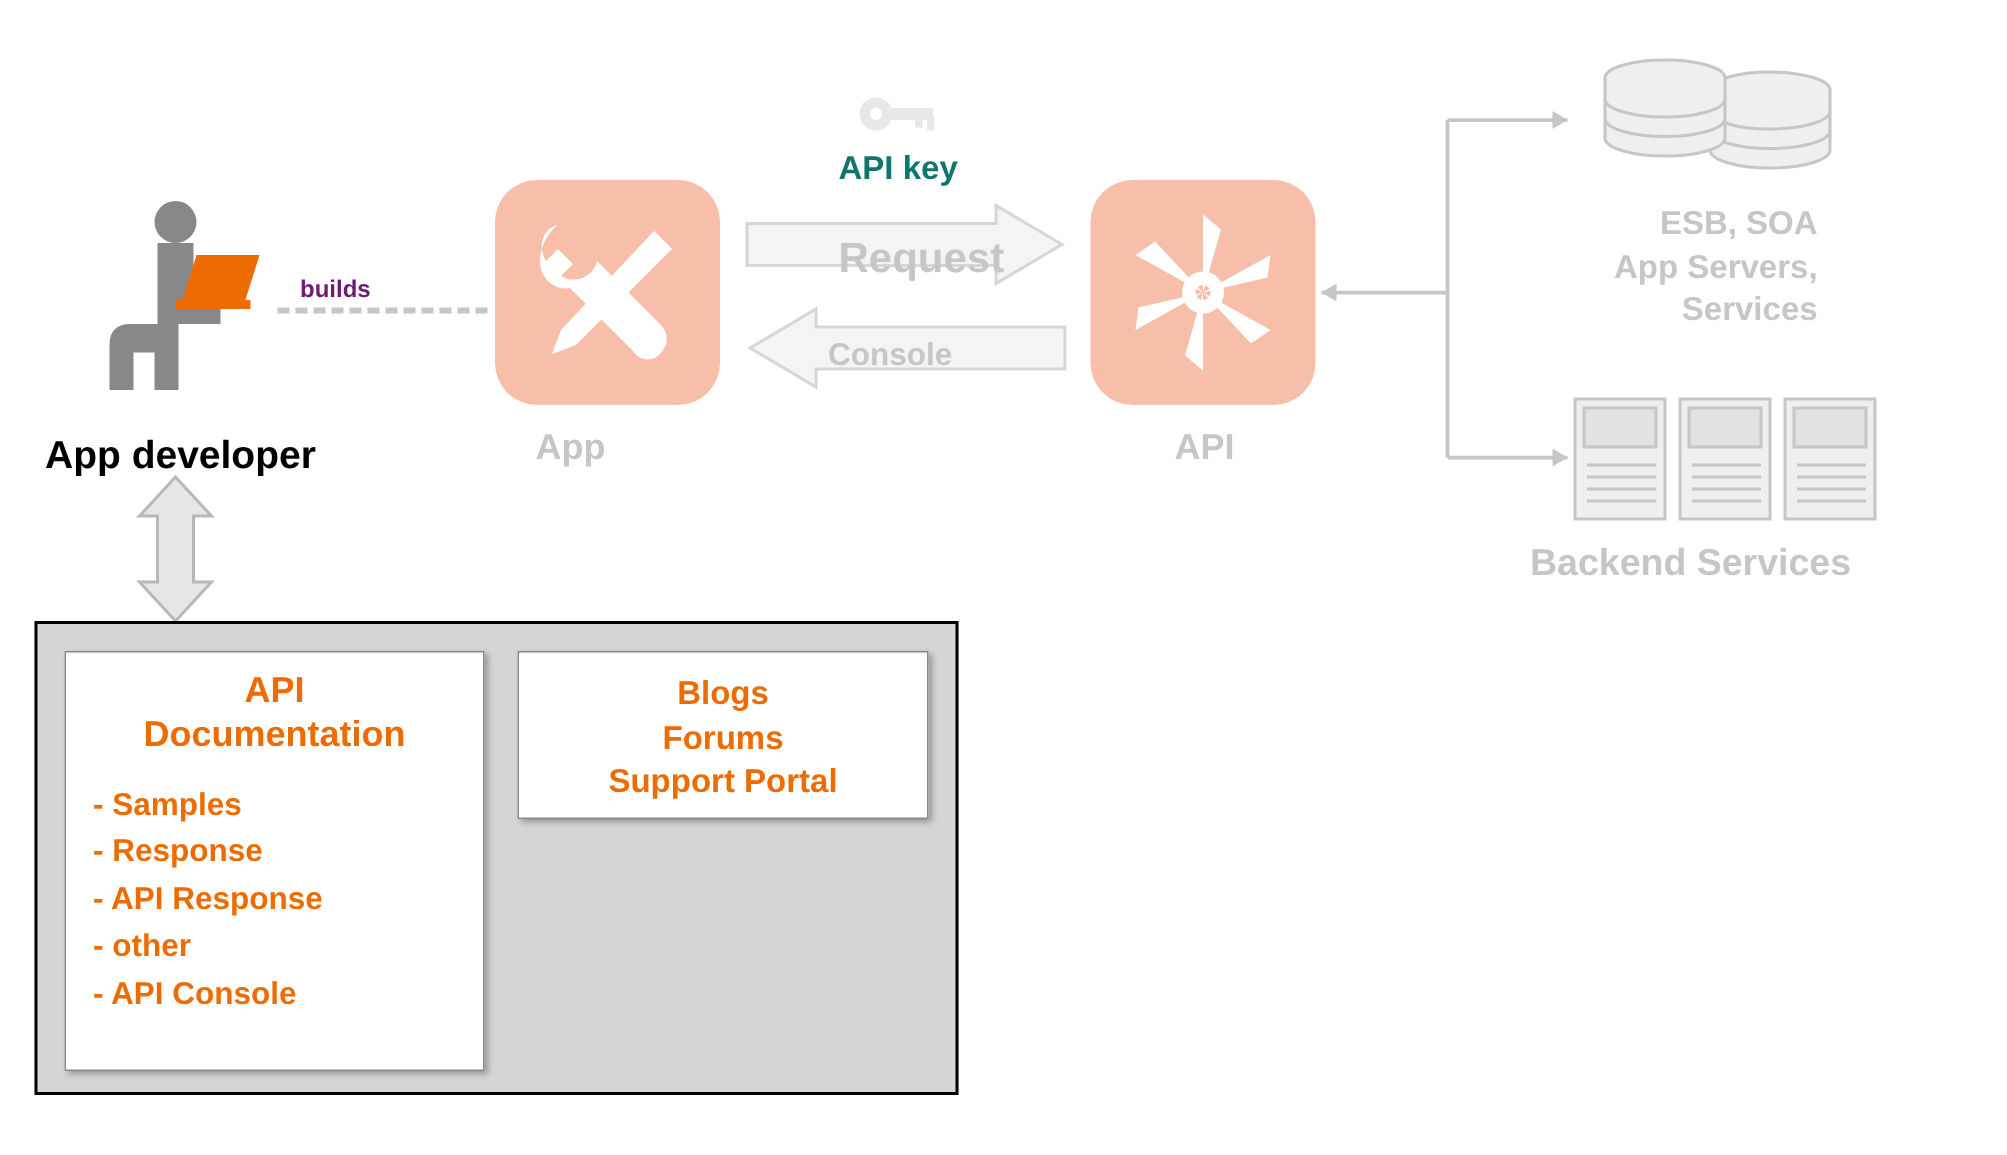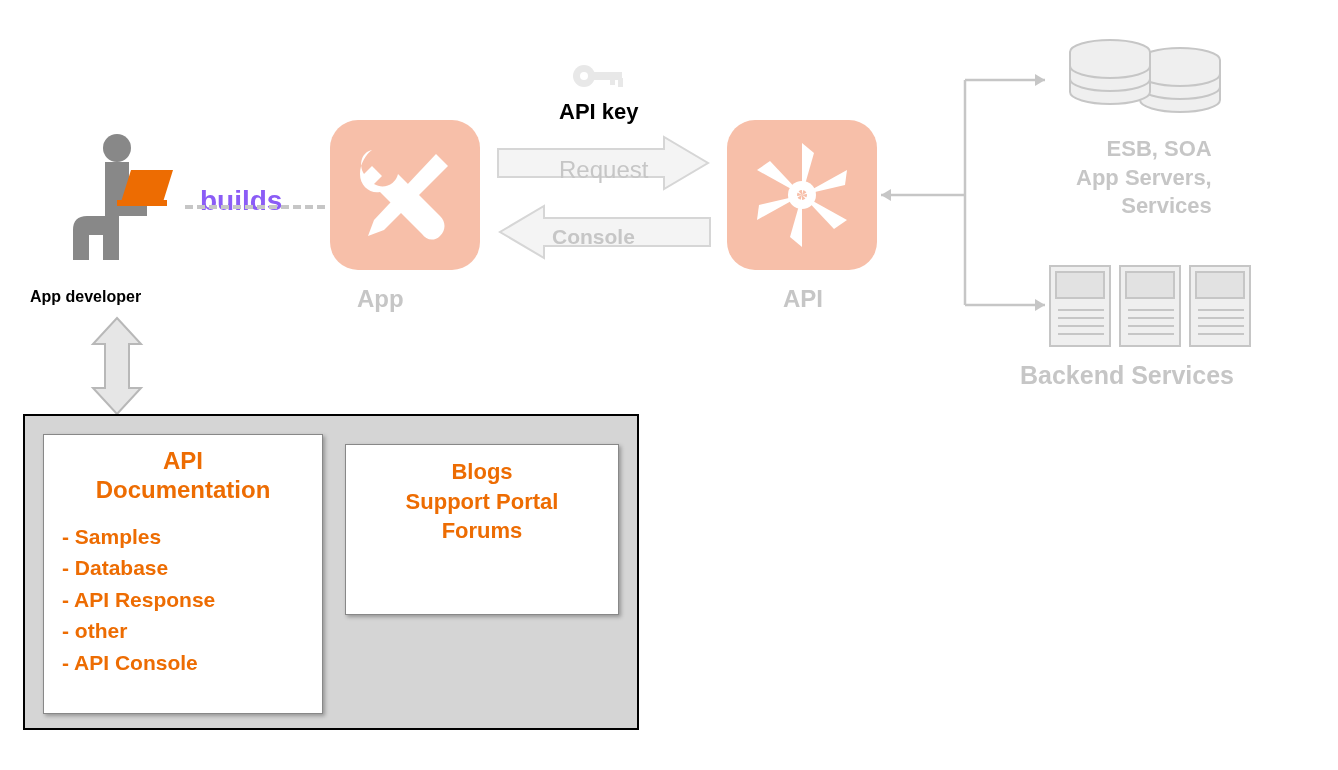--- a/index.html
+++ b/index.html
@@ -20,32 +20,32 @@
   .developer {
     position: absolute;
     left: 55px;
     top: 130px;
   }
   .dev-label {
     position: absolute;
     left: 30px;
     top: 288px;
     font-weight: bold;
-    font-size: 16px;
+    font-size: 26px;
     color: #000;
   }
 
   
   .builds-label {
     position: absolute;
     left: 200px;
     top: 185px;
-    color: #8b5cf6;
-    font-weight: bold;
-    font-size: 28px;
+    color: #701a75;
+    font-weight: bold;
+    font-size: 16px;
   }
   .dashed-line {
     position: absolute;
     left: 185px;
     top: 205px;
     width: 140px;
     border-top: 4px dashed #c6c6c6;
   }
 
   
@@ -90,36 +90,36 @@
     color: #c6c6c6;
     font-weight: bold;
     font-size: 24px;
   }
 
   
   .api-key-label {
     position: absolute;
     left: 559px;
     top: 99px;
-    color: #000000;
+    color: #0f766e;
     font-weight: bold;
     font-size: 22px;
   }
   .key-icon {
     position: absolute;
     left: 570px;
     top: 56px;
   }
   .request-label {
     position: absolute;
     left: 559px;
     top: 156px;
     color: #c6c6c6;
-    font-weight: normal;
-    font-size: 24px;
+    font-weight: bold;
+    font-size: 28px;
     z-index: 2;
   }
   .response-label {
     position: absolute;
     left: 552px;
     top: 225px;
     color: #c6c6c6;
     font-weight: bold;
     font-size: 21px;
     z-index: 2;
@@ -190,23 +190,23 @@
     padding: 12px;
   }
   .card-api-doc {
     left: 18px;
     top: 18px;
     width: 280px;
     height: 280px;
   }
   .card-community {
     left: 320px;
-    top: 28px;
+    top: 18px;
     width: 274px;
-    height: 171px;
+    height: 112px;
   }
   .card-title {
     color: #ed6c02;
     font-weight: bold;
     font-size: 24px;
     text-align: center;
     margin-bottom: 16px;
     line-height: 1.2;
   }
   .card-list {
@@ -372,28 +372,28 @@
   </div>
 
   <div class="portal-box">
     <div class="card card-api-doc">
       <div class="card-title">
         <span>API</span><br>
         <span>Documentation</span>
       </div>
       <div class="card-list">
         <div>- Samples</div>
-        <div>- Database</div>
+        <div>- Response</div>
         <div>- API Response</div>
         <div>- other</div>
         <div>- API Console</div>
       </div>
     </div>
     <div class="card card-community">
       <div class="card-center">
         <div>Blogs</div>
+        <div>Forums</div>
         <div>Support Portal</div>
-        <div>Forums</div>
       </div>
     </div>
   </div>
 
 </div>
 
 </body></html>

